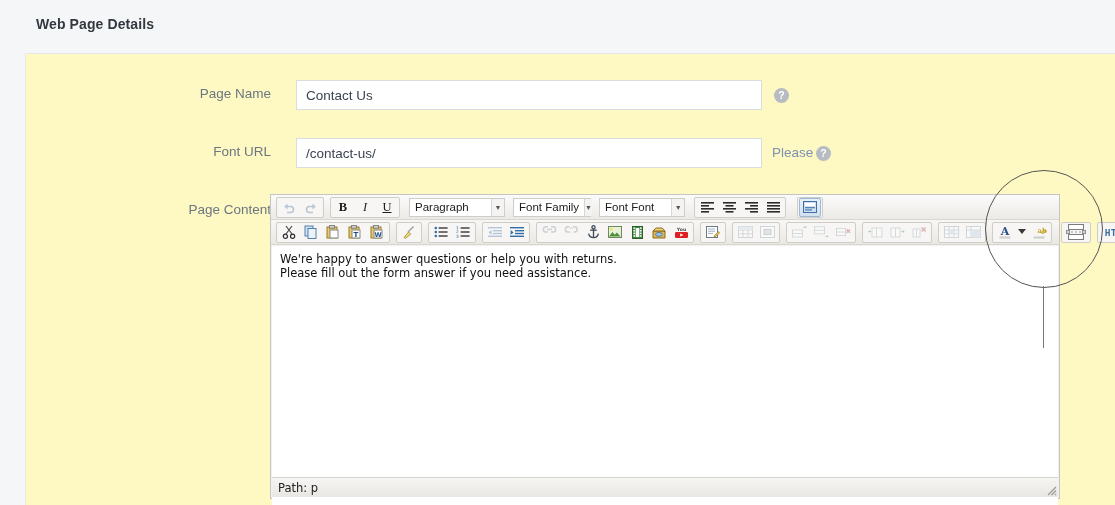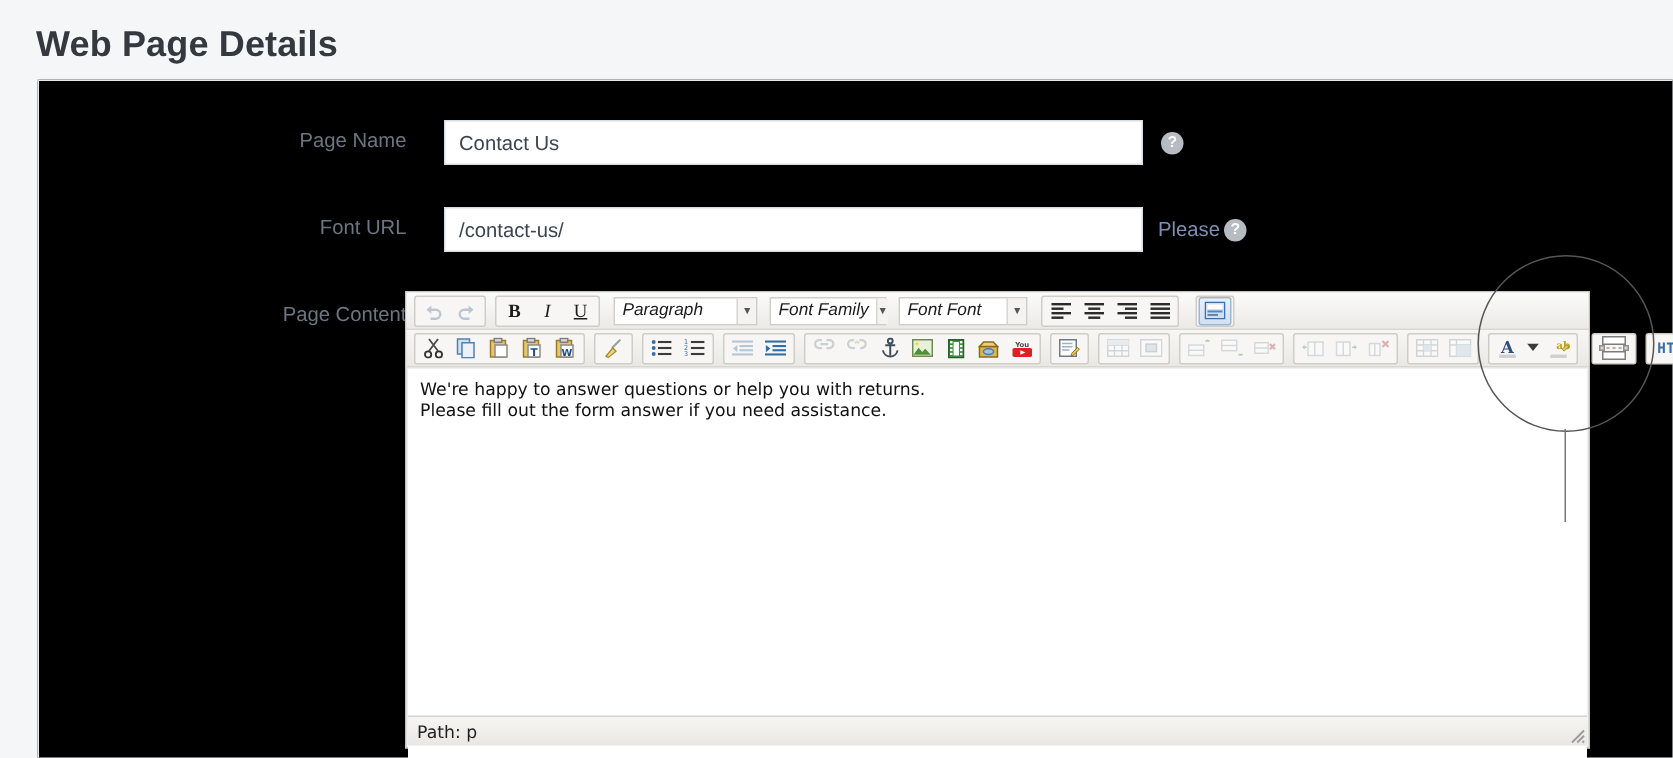--- a/index.html
+++ b/index.html
@@ -3,26 +3,26 @@
 <meta charset="utf-8">
 <style>
   html,body{margin:0;padding:0;}
   body{
     width:1115px;height:505px;overflow:hidden;
     background:#f4f6f8;
     font-family:"Liberation Sans", sans-serif;
     -webkit-font-smoothing:antialiased;
   }
   .page-title{
-    position:absolute;left:24px;top:16px;
-    font-size:24px;font-weight:bold;color:#33393f;letter-spacing:.1px;
+    position:absolute;left:36px;top:16px;
+    font-size:14px;font-weight:bold;color:#33393f;letter-spacing:.1px;
   }
   .card{
     position:absolute;left:25px;top:53px;width:1090px;height:452px;
-    background:#000000;border:1px solid #e6e9ec;border-bottom:none;border-right:none;
+    background:#fef9c3;border:1px solid #e6e9ec;border-bottom:none;border-right:none;
     box-sizing:border-box;
   }
   
   .frow{position:absolute;left:0;width:100%;}
   .flabel{
     position:absolute;text-align:right;width:245px;left:0;
     font-size:13.5px;color:#6b7680;
   }
   .finput{
     position:absolute;left:270px;width:466px;height:30px;
@@ -59,21 +59,21 @@
   .btn{
     width:22px;height:19px;display:flex;align-items:center;justify-content:center;
     font-size:11px;color:#333;cursor:pointer;border:1px solid transparent;border-radius:2px;
     box-sizing:border-box;position:relative;
   }
   .btn.dis{opacity:.35;cursor:default;}
   .btn.on{border:1px solid #9fb6d0;background:linear-gradient(#e8f0fa,#d2e0f2);}
   .btn b,.btn i,.btn u{font-size:12.5px;font-family:"Liberation Serif",serif;color:#1d1d1d;}
   .sel{
     height:19px;border:1px solid #cfcdc8;background:#fff;margin:0 1px;
-    display:flex;align-items:center;box-sizing:border-box;font-style:italic;
+    display:flex;align-items:center;box-sizing:border-box;
   }
   .sel .txt{font-size:11.5px;color:#1c1c1c;padding:0 5px;white-space:nowrap;}
   .sel .arw{
     width:13px;height:17px;border-left:1px solid #d8d6d1;background:#f4f3f1;
     display:flex;align-items:center;justify-content:center;font-size:7px;color:#555;
   }
   .ta-edit{
     position:absolute;left:1px;top:51px;width:786px;height:276px;
     background:#fff;border:none;box-sizing:border-box;
     font-family:"DejaVu Sans",sans-serif;font-size:11.5px;color:#111;

